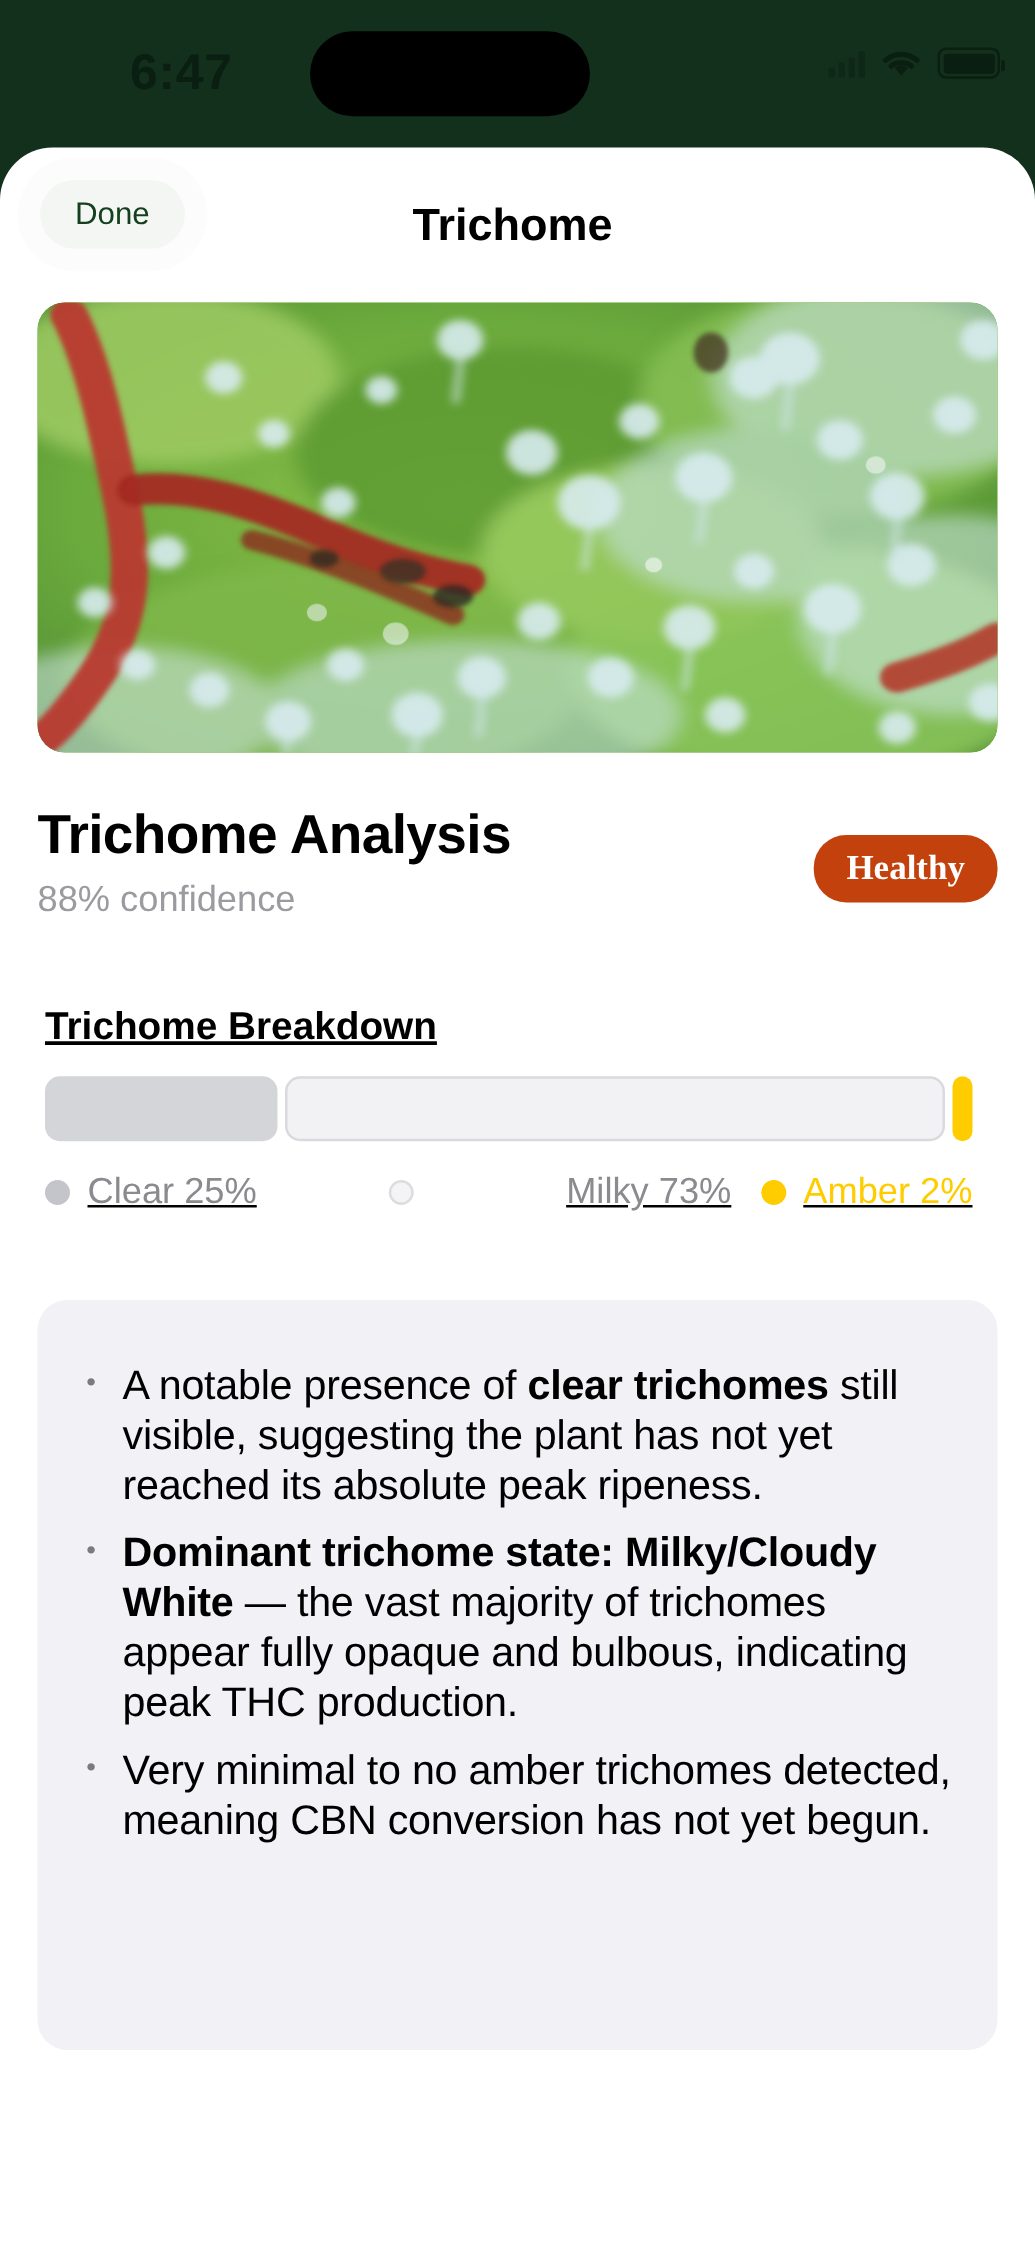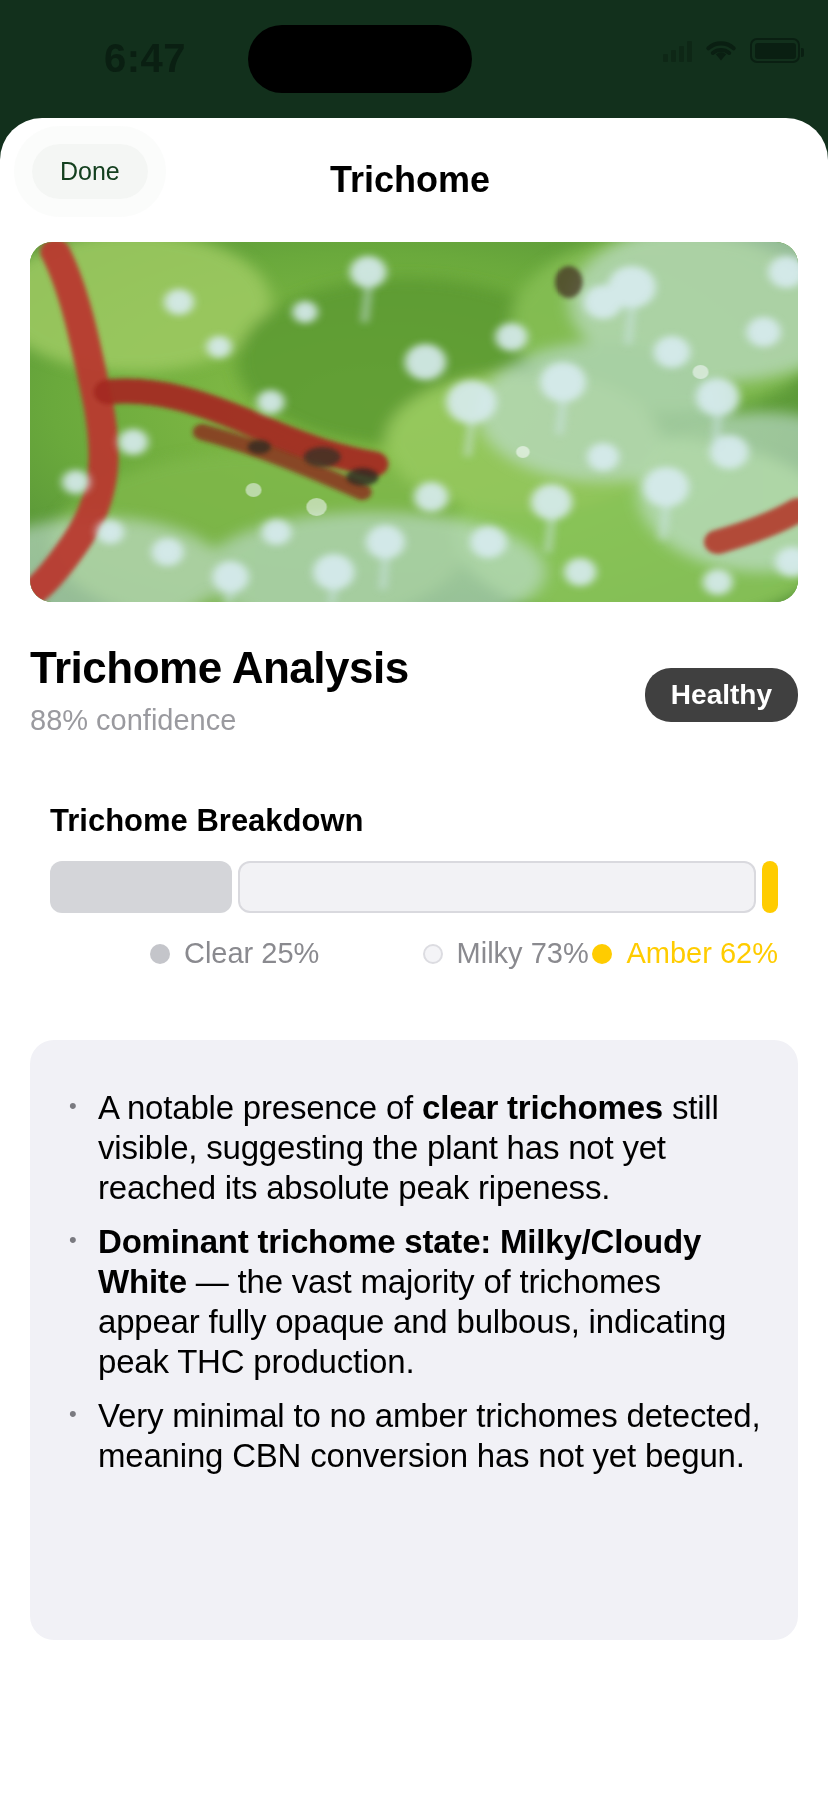--- a/index.html
+++ b/index.html
@@ -71,39 +71,39 @@
   
   .title-row {
     margin:42px 30px 0 30px; display:flex; align-items:center;
     justify-content:space-between;
     gap:11px;
   }
   .title-main { font-size:44px; font-weight:700; color:#000; letter-spacing:-0.5px; line-height:1.1; }
   .title-sub  { font-size:29px; color:#9a9a9f; margin-top:12px; }
   .badge {
     flex:none; margin-top:8px;
-    background:#404040; color:#fff; font-size:28px; font-weight:600;
-    padding:11px 26px; border-radius:26px; white-space:nowrap;
-  }
-
-  
-  .breakdown { margin:66px 50px 0 50px; }
+    background:#c2410c; color:#fff; font-size:28px; font-weight:600;
+    padding:11px 26px; border-radius:26px; white-space:nowrap;font-family:Liberation Serif, serif;
+  }
+
+  
+  .breakdown { margin:66px 50px 0 36px;text-decoration:underline; }
   .bd-title { font-size:31px; font-weight:600; color:#000; }
   .bar {
     margin-top:22px; height:52px; display:flex; gap:6px; align-items:stretch;
   }
   .seg { border-radius:12px; }
   .seg-clear { background:#d4d5d9; }
   .seg-milky { background:#f2f2f5; border:2px solid #d9d9de; }
   .seg-amber { background:#FFCC00; }
   .legend { display:flex; margin-top:24px; }
-  .lg { display:flex; align-items:center; gap:14px; font-size:29px;justify-content:flex-end; }
+  .lg { display:flex; align-items:center; gap:14px; font-size:29px; }
   .lg-dot { width:20px; height:20px; border-radius:50%; flex:none; }
   .lg1 { flex:0 0 37%; }
-  .lg2 { flex:0 0 37%; justify-content:flex-end; }
+  .lg2 { flex:0 0 37%; justify-content:space-between; }
   .lg3 { flex:1 1 auto; justify-content:flex-end; }
   .dot-clear { background:#c4c5ca; }
   .dot-milky { background:#f4f4f7; border:2px solid #dcdce1; }
   .dot-amber { background:#FFCC00; }
   .txt-gray { color:#8a8a8f; }
   .txt-amber { color:#FFCC00; }
 
   
   .analysis-card {
     margin:70px 30px 0 30px; background:#f1f1f6; border-radius:24px;
@@ -286,21 +286,21 @@
         <div class="lg lg1">
           <span class="lg-dot dot-clear"></span>
           <span class="txt-gray">Clear 25%</span>
         </div>
         <div class="lg lg2">
           <span class="lg-dot dot-milky"></span>
           <span class="txt-gray">Milky 73%</span>
         </div>
         <div class="lg lg3">
           <span class="lg-dot dot-amber"></span>
-          <span class="txt-amber">Amber 62%</span>
+          <span class="txt-amber">Amber 2%</span>
         </div>
       </div>
     </div>
 
     <div class="analysis-card">
       <ul class="bullets">
         <li>
           <span>A notable presence of </span><b>clear trichomes</b><span> still visible, suggesting the plant has not yet reached its absolute peak ripeness.</span>
         </li>
         <li>

